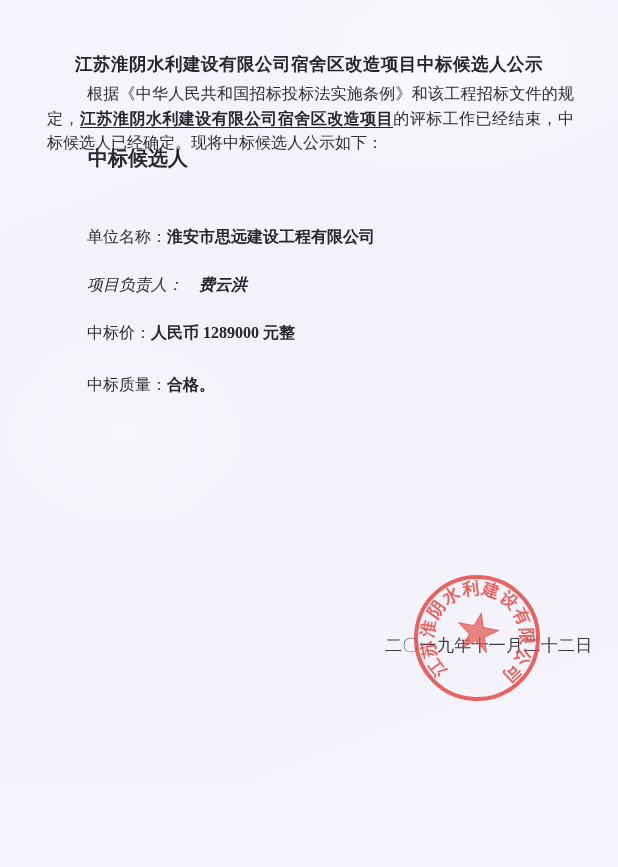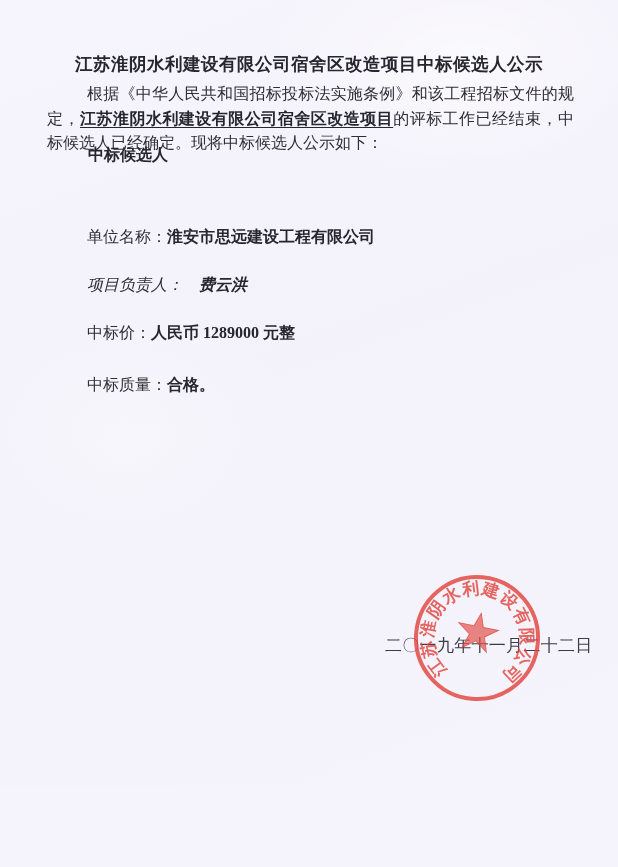--- a/index.html
+++ b/index.html
@@ -46,21 +46,21 @@
   .proj {
     font-weight: bold;
     text-decoration: underline;
     text-underline-offset: 3px;
     color: #26262e;
   }
   .subheading {
     position: absolute;
     left: 88px;
     top: 145px;
-    font-size: 16px;
+    font-size: 20px;
     font-weight: bold;
     color: #26262e;
   }
   .field {
     position: absolute;
     left: 87px;
     font-size: 16px;
     white-space: pre;
     margin-top: 32px;
   }

